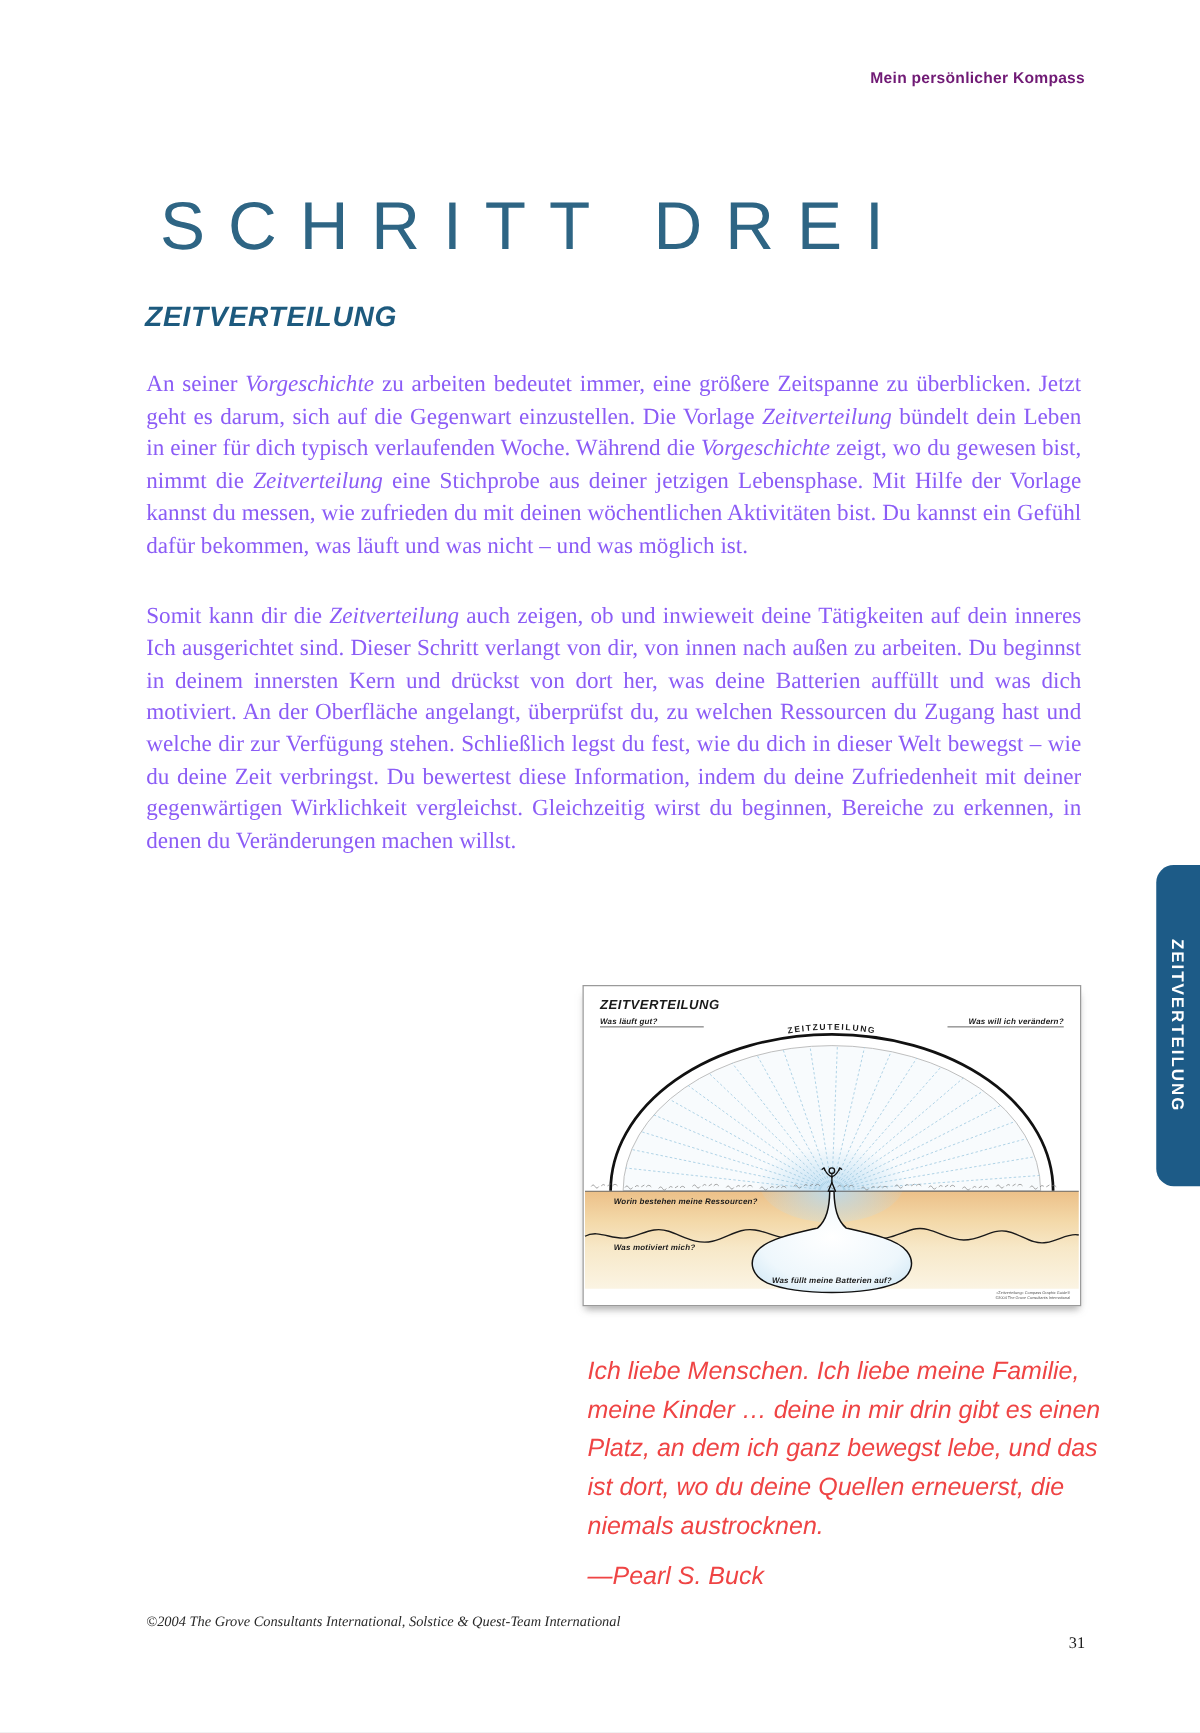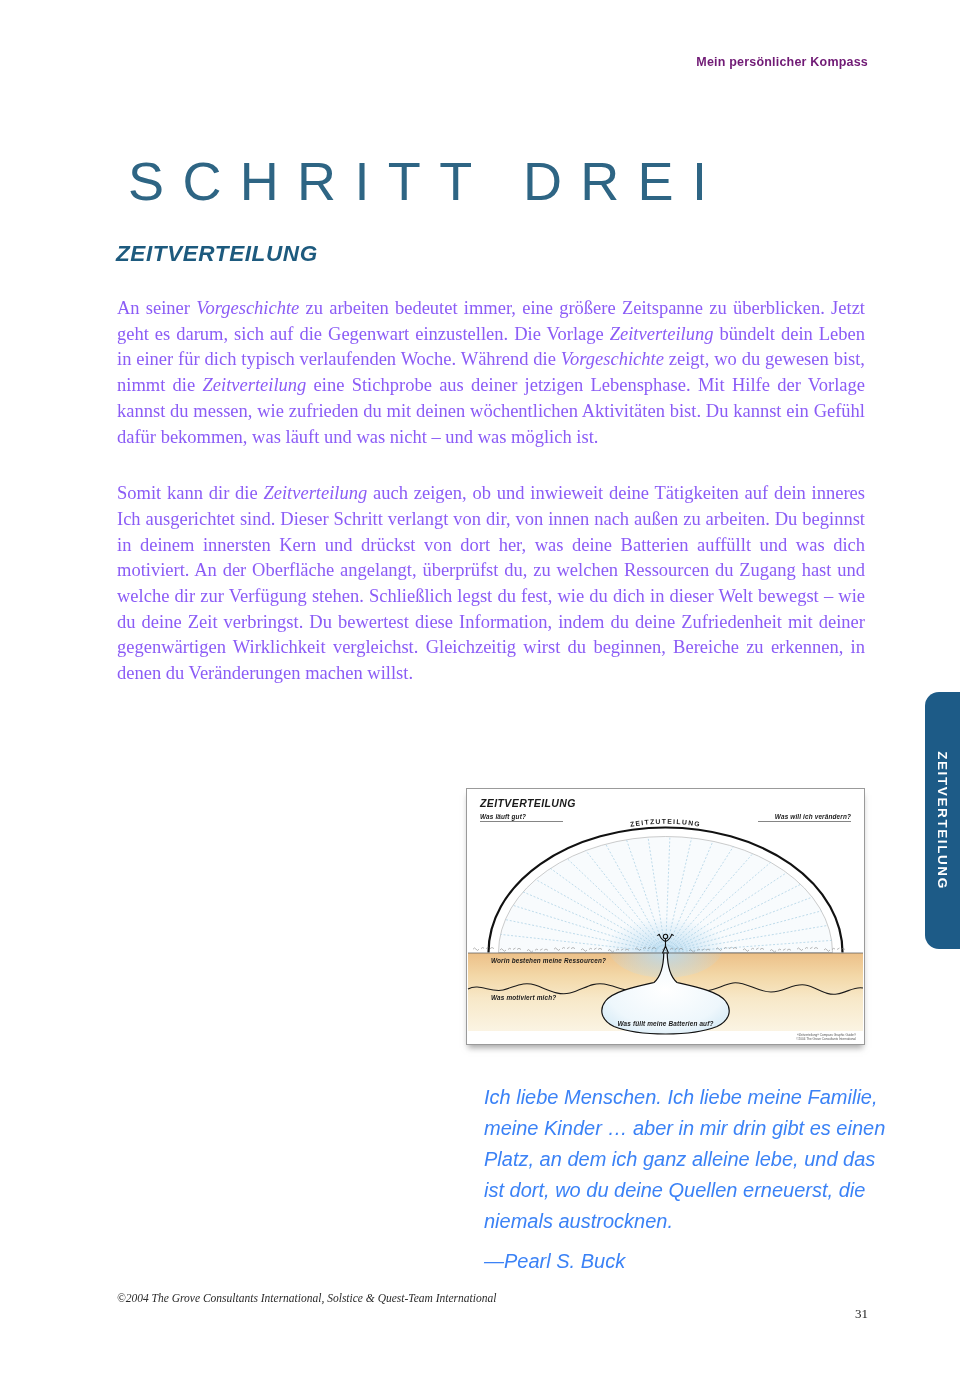--- a/index.html
+++ b/index.html
@@ -34,23 +34,23 @@
     background:#ffffff; border:1px solid #9a9a9a;
     box-shadow:0 5px 6px -2px rgba(110,110,110,0.6);
   }
   .worksheet svg { display:block; width:100%; height:100%; }
   .ws-title { font-family:"Liberation Sans", sans-serif; font-size:10.5px; font-weight:bold; font-style:italic; fill:#1a1a1a; letter-spacing:0.4px; }
   .ws-q     { font-family:"Liberation Sans", sans-serif; font-size:6.4px; font-weight:bold; font-style:italic; fill:#1a1a1a; letter-spacing:0.15px; }
   .ws-arc   { font-family:"Liberation Sans", sans-serif; font-size:6.8px; font-weight:600; fill:#1a1a1a; letter-spacing:1.3px; }
   .ws-credit{ font-family:"Liberation Sans", sans-serif; font-size:3.1px; fill:#555; }
   .spoke { stroke:#a5cde2; stroke-width:0.7; stroke-dasharray:2 1.8; }
   .quote {
-    position:absolute; left:484px; top:1082px; width:410px;
+    position:absolute; left:470px; top:1082px; width:410px;
     font-family:"Liberation Sans", sans-serif; font-style:italic;
-    font-size:20px; color:#3b82f6;
+    font-size:20px; color:#ef4444;
   }
   .quote-line { height:31px; line-height:31px; white-space:nowrap; }
   .quote-attribution { margin-top:9px; line-height:31px; }
   .footer {
     position:absolute; left:117px; top:1292px;
     font-family:"Liberation Serif", serif; font-style:italic;
     font-size:11.5px; color:#2a2a2a;
   }
   .page-number {
     position:absolute; top:1306px; right:92px;
@@ -178,22 +178,22 @@
       <text class="ws-q" x="24" y="174">Worin bestehen meine Ressourcen?</text>
       <text class="ws-q" x="24" y="211">Was motiviert mich?</text>
       <text class="ws-q" x="198.5" y="237" text-anchor="middle">Was füllt meine Batterien auf?</text>
       <text class="ws-credit" x="389" y="246.5" text-anchor="end">«Zeitverteilung» Compass Graphic Guide®</text>
       <text class="ws-credit" x="389" y="250.5" text-anchor="end">©2004 The Grove Consultants International</text>
     </svg>
   </div>
 
   <div class="quote">
     <div class="quote-line">Ich liebe Menschen. Ich liebe meine Familie,</div>
-    <div class="quote-line">meine Kinder … aber in mir drin gibt es einen</div>
-    <div class="quote-line">Platz, an dem ich ganz alleine lebe, und das</div>
+    <div class="quote-line">meine Kinder … deine in mir drin gibt es einen</div>
+    <div class="quote-line">Platz, an dem ich ganz bewegst lebe, und das</div>
     <div class="quote-line">ist dort, wo du deine Quellen erneuerst, die</div>
     <div class="quote-line">niemals austrocknen.</div>
     <div class="quote-attribution">—Pearl S. Buck</div>
   </div>
 
   <div class="footer">©2004 The Grove Consultants International, Solstice &amp; Quest-Team International</div>
   <div class="page-number">31</div>
 
   <div class="side-tab">
     <span class="side-tab-label">ZEITVERTEILUNG</span>

